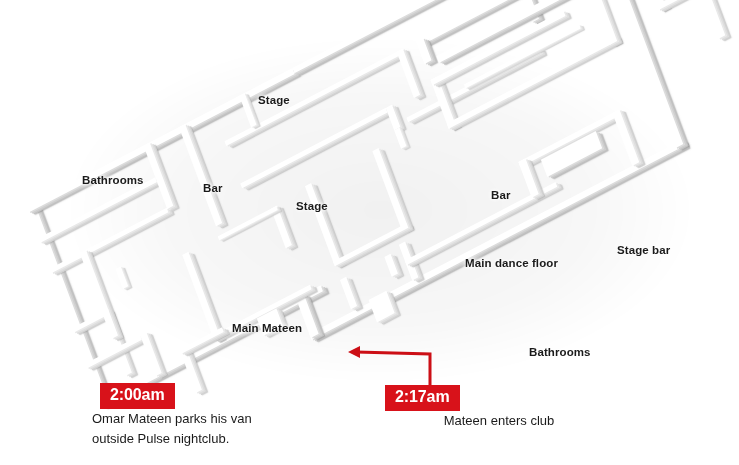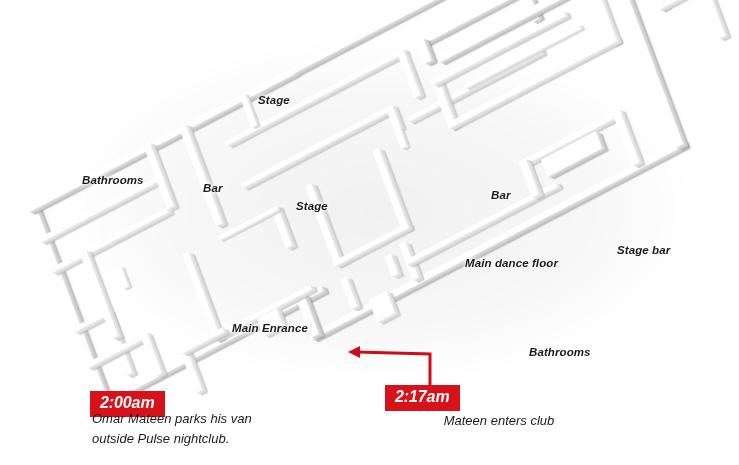--- a/index.html
+++ b/index.html
@@ -4,21 +4,21 @@
 <style>
   * { box-sizing: border-box; }
   html, body { margin:0; padding:0; }
   body {
     width: 739px; height: 465px;
     background: #ffffff;
     font-family: "Liberation Sans", sans-serif;
     overflow: hidden;
     position: relative;
   }
-  #stage { position:absolute; inset:0; width:739px; height:465px;font-style:italic; }
+  #stage { position:absolute; inset:0; width:739px; height:465px; }
 
   
   .plan-wrap {
     position:absolute;
     left:0; top:0; width:739px; height:465px;
     overflow:hidden;
   }
   .plan {
     position:absolute;
     left: 368px; top: 185px;
@@ -179,30 +179,30 @@
     </div>
   </div>
 
   <div class="lbl" style="left:258px; top:94px;">Stage</div>
   <div class="lbl" style="left:82px;  top:174px;">Bathrooms</div>
   <div class="lbl" style="left:203px; top:182px;">Bar</div>
   <div class="lbl" style="left:296px; top:200px;">Stage</div>
   <div class="lbl" style="left:491px; top:189px;">Bar</div>
   <div class="lbl" style="left:617px; top:244px;">Stage bar</div>
   <div class="lbl" style="left:432px; top:257px;margin-left:33px;">Main dance floor</div>
-  <div class="lbl" style="left:232px; top:322px;">Main Enrance</div>
+  <div class="lbl" style="left:232px; top:322px;">Main Mateen</div>
   <div class="lbl" style="left:529px; top:346px;">Bathrooms</div>
 
   <svg class="arrow" width="120" height="60" style="left:340px; top:340px;">
     <g stroke="#cc0f16" stroke-width="3" fill="none">
       <path d="M 90,45 L 90,14 L 16,12"></path>
     </g>
     <polygon points="8,12 20,6 20,18" fill="#cc0f16"></polygon>
   </svg>
 
-  <div class="badge" style="left:90px; top:383px;margin-top:8px;">2:00am</div>
+  <div class="badge" style="left:100px; top:383px;">2:00am</div>
   <div class="caption" style="left:92px; top:409px; width:230px;">Omar Mateen parks his van
 outside Pulse nightclub.</div>
 
   <div class="badge" style="left:385px; top:385px;">2:17am</div>
   <div class="caption" style="left:389px; top:411px; width:220px;text-align:center;">Mateen enters club</div>
 
 </div>
 
 </body></html>

